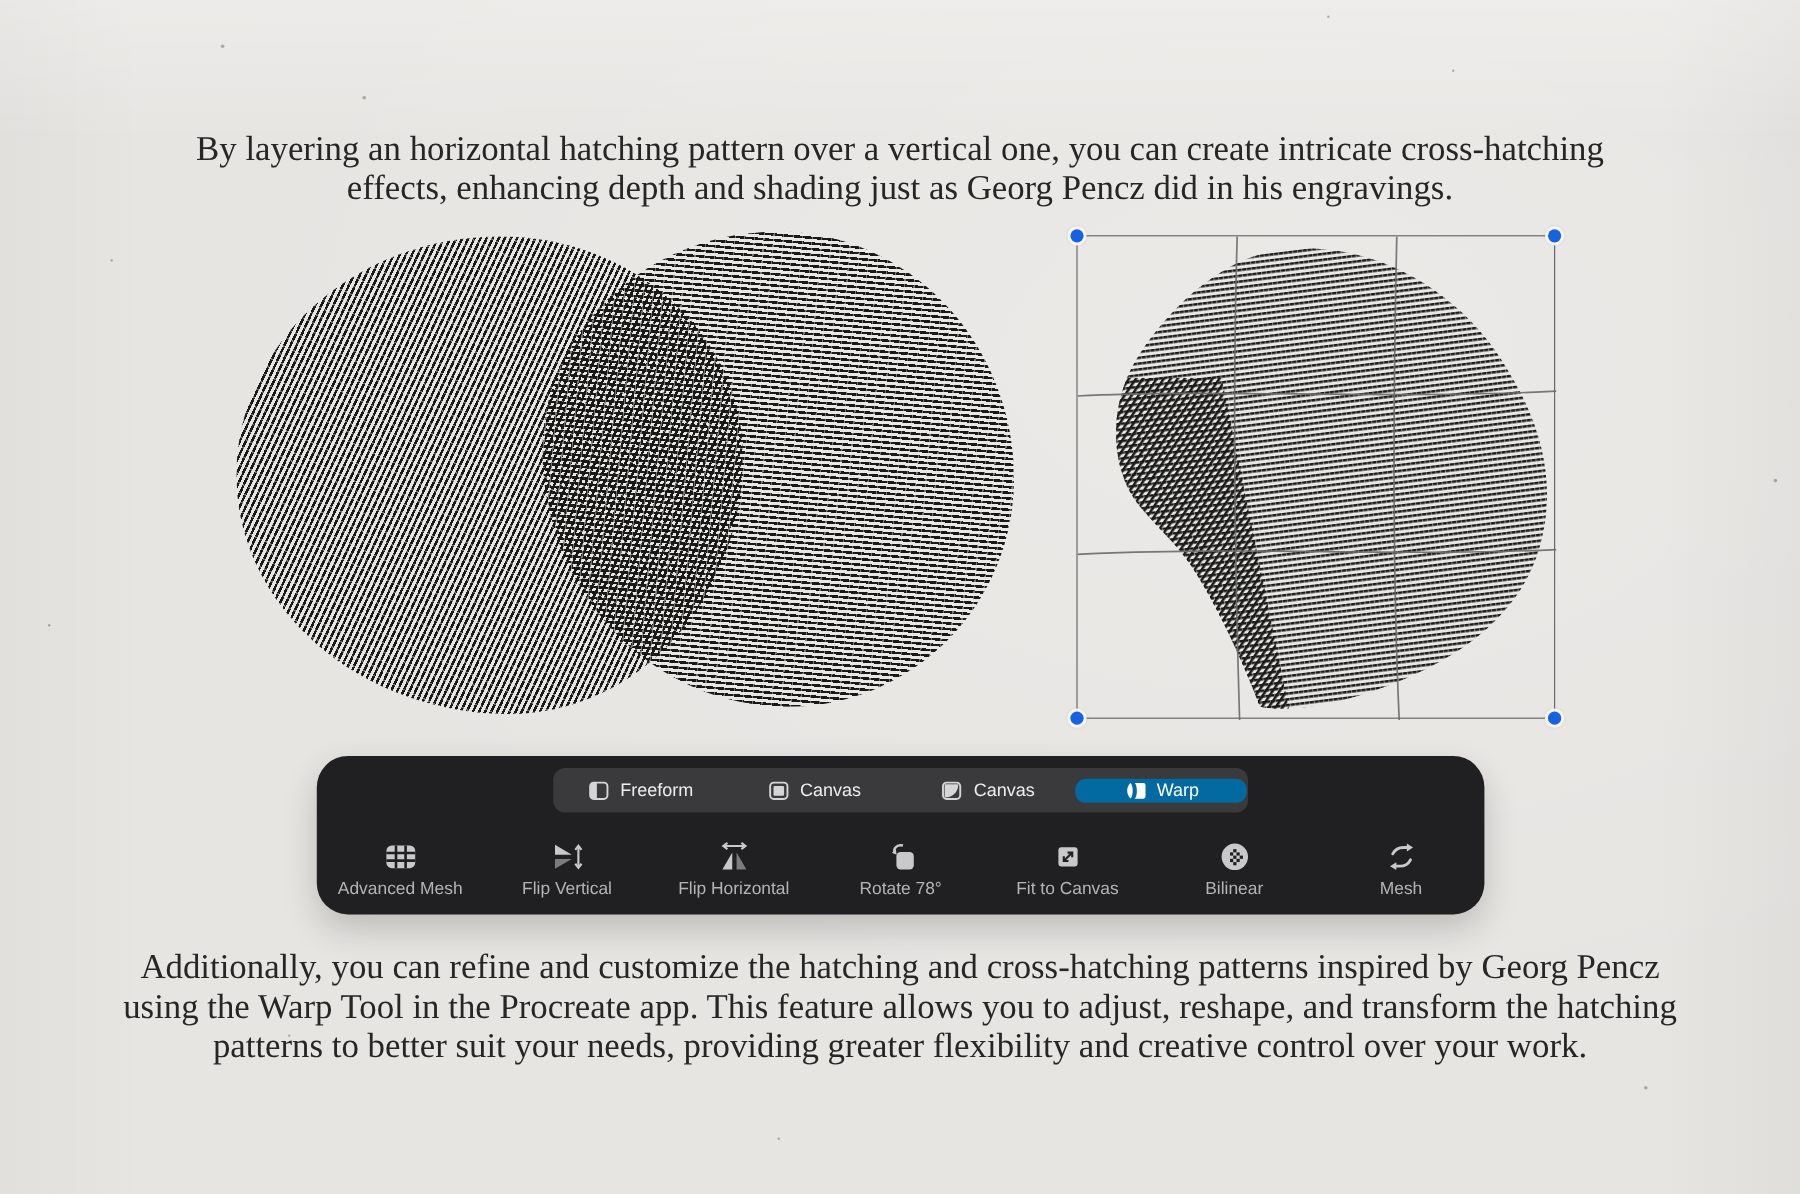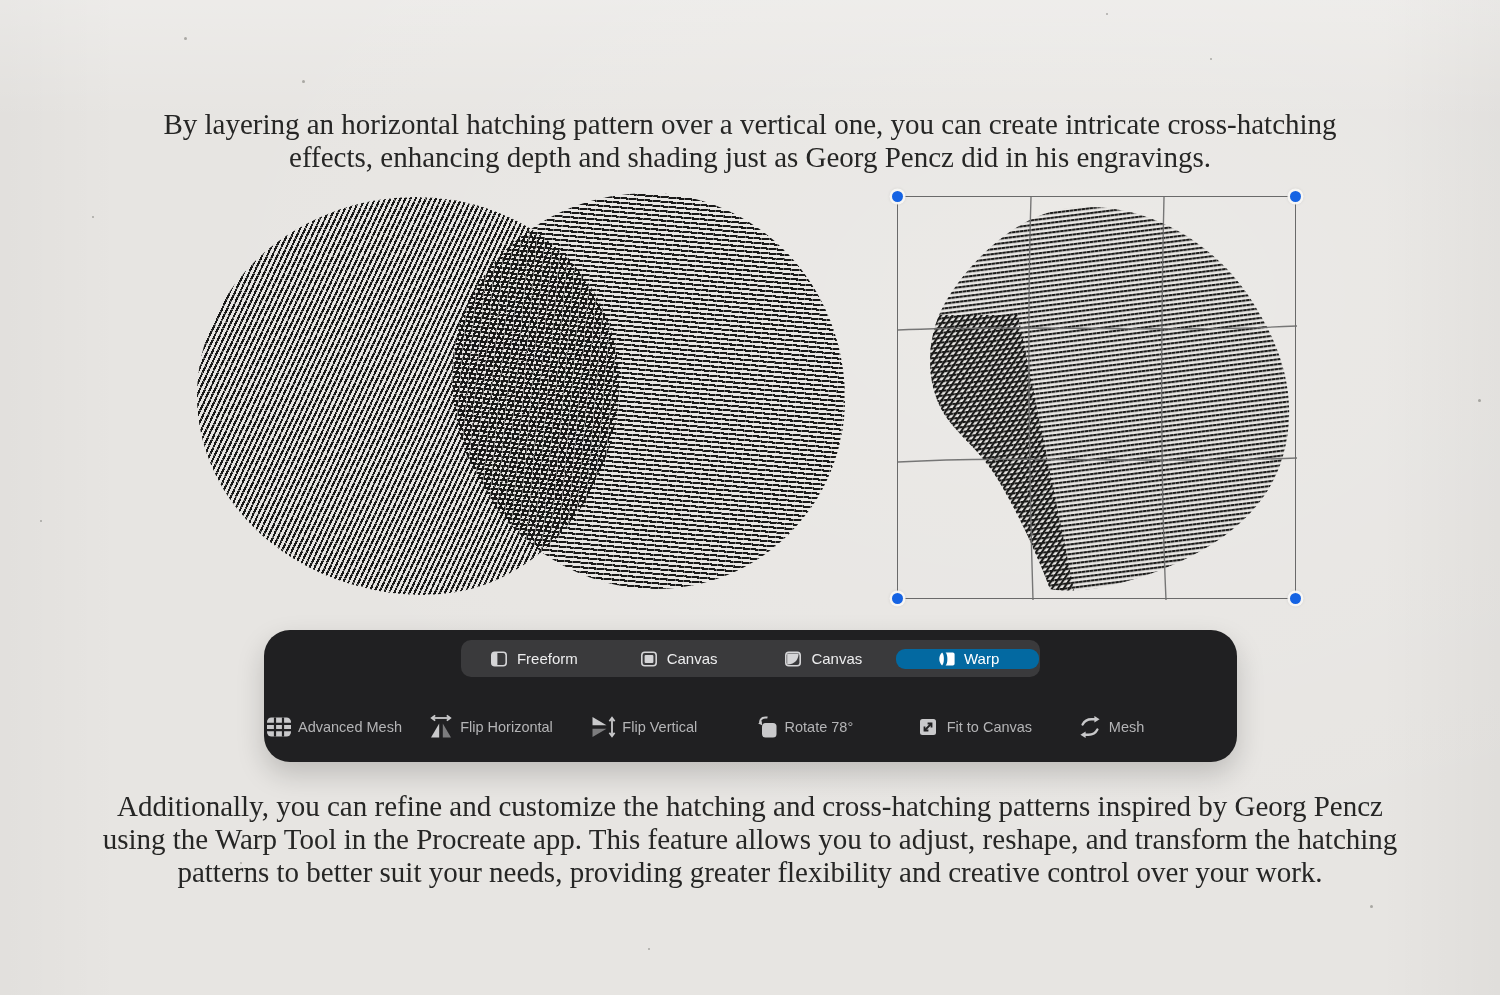--- a/index.html
+++ b/index.html
@@ -77,21 +77,21 @@
   }
   .tab .ticon { display:flex; color:#d5d5d7; }
   .tab.selected { background: #0369a1; color: #ffffff; }
   .tab.selected .ticon { color: #ffffff; }
 
   #button-row {
     position: absolute; left: 0; top: 66px; width: 100%; height: 58px;
     display: flex;
   }
   .tbtn {
-    flex: 1 1 0; display: flex; align-items: center;
+    flex: 1 1 0; display: flex; flex-direction: column; align-items: center;
     justify-content: flex-start; gap: 4px; padding-top: 3px;
   }
   .tbtn .bicon { display:flex; color:#c9c9cb; height:30px; align-items:center; }
   .tbtn .blabel { color:#b4b4b6; font-size: 14.5px; white-space: nowrap; }
 </style>
 </head>
 <body>
 
 <div id="stage">
 
@@ -203,52 +203,52 @@
               <path d="M11,5.5 V24.5 M19,5.5 V24.5 M3,11.8 H27 M3,18.2 H27"></path>
             </g>
           </svg>
         </span>
         <span class="blabel">Advanced Mesh</span>
       </div>
 
       <div class="tbtn">
         <span class="bicon">
           <svg width="30" height="30" viewBox="0 0 30 30">
-            <g stroke="currentColor" stroke-width="1.8" fill="none">
-              <path d="M6,6 H24"></path>
-              <path d="M9.2,3.4 L5.8,6 L9.2,8.6"></path>
-              <path d="M20.8,3.4 L24.2,6 L20.8,8.6"></path>
-            </g>
-            <path d="M5,25.5 L13.2,25.5 L13.2,11.5 Z" fill="currentColor"></path>
-            <path d="M16.8,11.5 L16.8,25.5 L25,25.5 Z" fill="currentColor" opacity="0.55"></path>
-          </svg>
-        </span>
-        <span class="blabel">Flip Horizontal</span>
-      </div>
-
-      <div class="tbtn">
-        <span class="bicon">
-          <svg width="30" height="30" viewBox="0 0 30 30">
             <g transform="rotate(90 15 15)">
               <g stroke="currentColor" stroke-width="1.8" fill="none">
                 <path d="M6,6 H24"></path>
                 <path d="M9.2,3.4 L5.8,6 L9.2,8.6"></path>
                 <path d="M20.8,3.4 L24.2,6 L20.8,8.6"></path>
               </g>
               <path d="M5,25.5 L13.2,25.5 L13.2,11.5 Z" fill="currentColor"></path>
               <path d="M16.8,11.5 L16.8,25.5 L25,25.5 Z" fill="currentColor" opacity="0.55"></path>
             </g>
           </svg>
         </span>
         <span class="blabel">Flip Vertical</span>
       </div>
 
       <div class="tbtn">
         <span class="bicon">
           <svg width="30" height="30" viewBox="0 0 30 30">
+            <g stroke="currentColor" stroke-width="1.8" fill="none">
+              <path d="M6,6 H24"></path>
+              <path d="M9.2,3.4 L5.8,6 L9.2,8.6"></path>
+              <path d="M20.8,3.4 L24.2,6 L20.8,8.6"></path>
+            </g>
+            <path d="M5,25.5 L13.2,25.5 L13.2,11.5 Z" fill="currentColor"></path>
+            <path d="M16.8,11.5 L16.8,25.5 L25,25.5 Z" fill="currentColor" opacity="0.55"></path>
+          </svg>
+        </span>
+        <span class="blabel">Flip Horizontal</span>
+      </div>
+
+      <div class="tbtn">
+        <span class="bicon">
+          <svg width="30" height="30" viewBox="0 0 30 30">
             <rect x="11" y="11" width="14.5" height="14.5" rx="3.5" fill="currentColor"></rect>
             <path d="M9.6,11.5 C8,8 11.5,4.6 16.5,5.6" stroke="currentColor" stroke-width="2" fill="none"></path>
             <path d="M11.2,13.2 L7.2,11.6 L10.6,8.9 Z" fill="currentColor"></path>
           </svg>
         </span>
         <span class="blabel">Rotate 78°</span>
       </div>
 
       <div class="tbtn">
         <span class="bicon">
@@ -257,20 +257,38 @@
             <g stroke="#202022" stroke-width="1.8" fill="none">
               <path d="M11.5,18.5 L18.5,11.5"></path>
               <path d="M14.6,11.5 H18.5 V15.4"></path>
               <path d="M11.5,14.6 V18.5 H15.4"></path>
             </g>
           </svg>
         </span>
         <span class="blabel">Fit to Canvas</span>
       </div>
 
+      <div class="tbtn">
+        <span class="bicon">
+          <svg width="30" height="30" viewBox="0 0 30 30">
+            <circle cx="15" cy="15" r="11" fill="currentColor"></circle>
+            <g fill="#202022">
+              <rect x="13.7" y="8.6" width="2.7" height="2.7"></rect>
+              <rect x="11" y="11.3" width="2.7" height="2.7"></rect>
+              <rect x="16.4" y="11.3" width="2.7" height="2.7"></rect>
+              <rect x="13.7" y="14" width="2.7" height="2.7"></rect>
+              <rect x="19.1" y="14" width="2.7" height="2.7"></rect>
+              <rect x="11" y="16.7" width="2.7" height="2.7"></rect>
+              <rect x="16.4" y="16.7" width="2.7" height="2.7"></rect>
+              <rect x="13.7" y="19.4" width="2.7" height="2.7"></rect>
+            </g>
+          </svg>
+        </span>
+        <span class="blabel">Bilinear</span>
+      </div>
 
       <div class="tbtn">
         <span class="bicon">
           <svg width="30" height="30" viewBox="0 0 30 30">
             <g stroke="currentColor" stroke-width="2.4" fill="none" stroke-linecap="round">
               <path d="M7.6,12.5 C9.6,8.6 13,7.2 16.5,7.2 L20,7.2"></path>
               <path d="M22.4,17.5 C20.4,21.4 17,22.8 13.5,22.8 L10,22.8"></path>
             </g>
             <path d="M19.4,3.9 L24.6,7.2 L19.4,10.5 Z" fill="currentColor"></path>
             <path d="M10.6,19.5 L5.4,22.8 L10.6,26.1 Z" fill="currentColor"></path>

